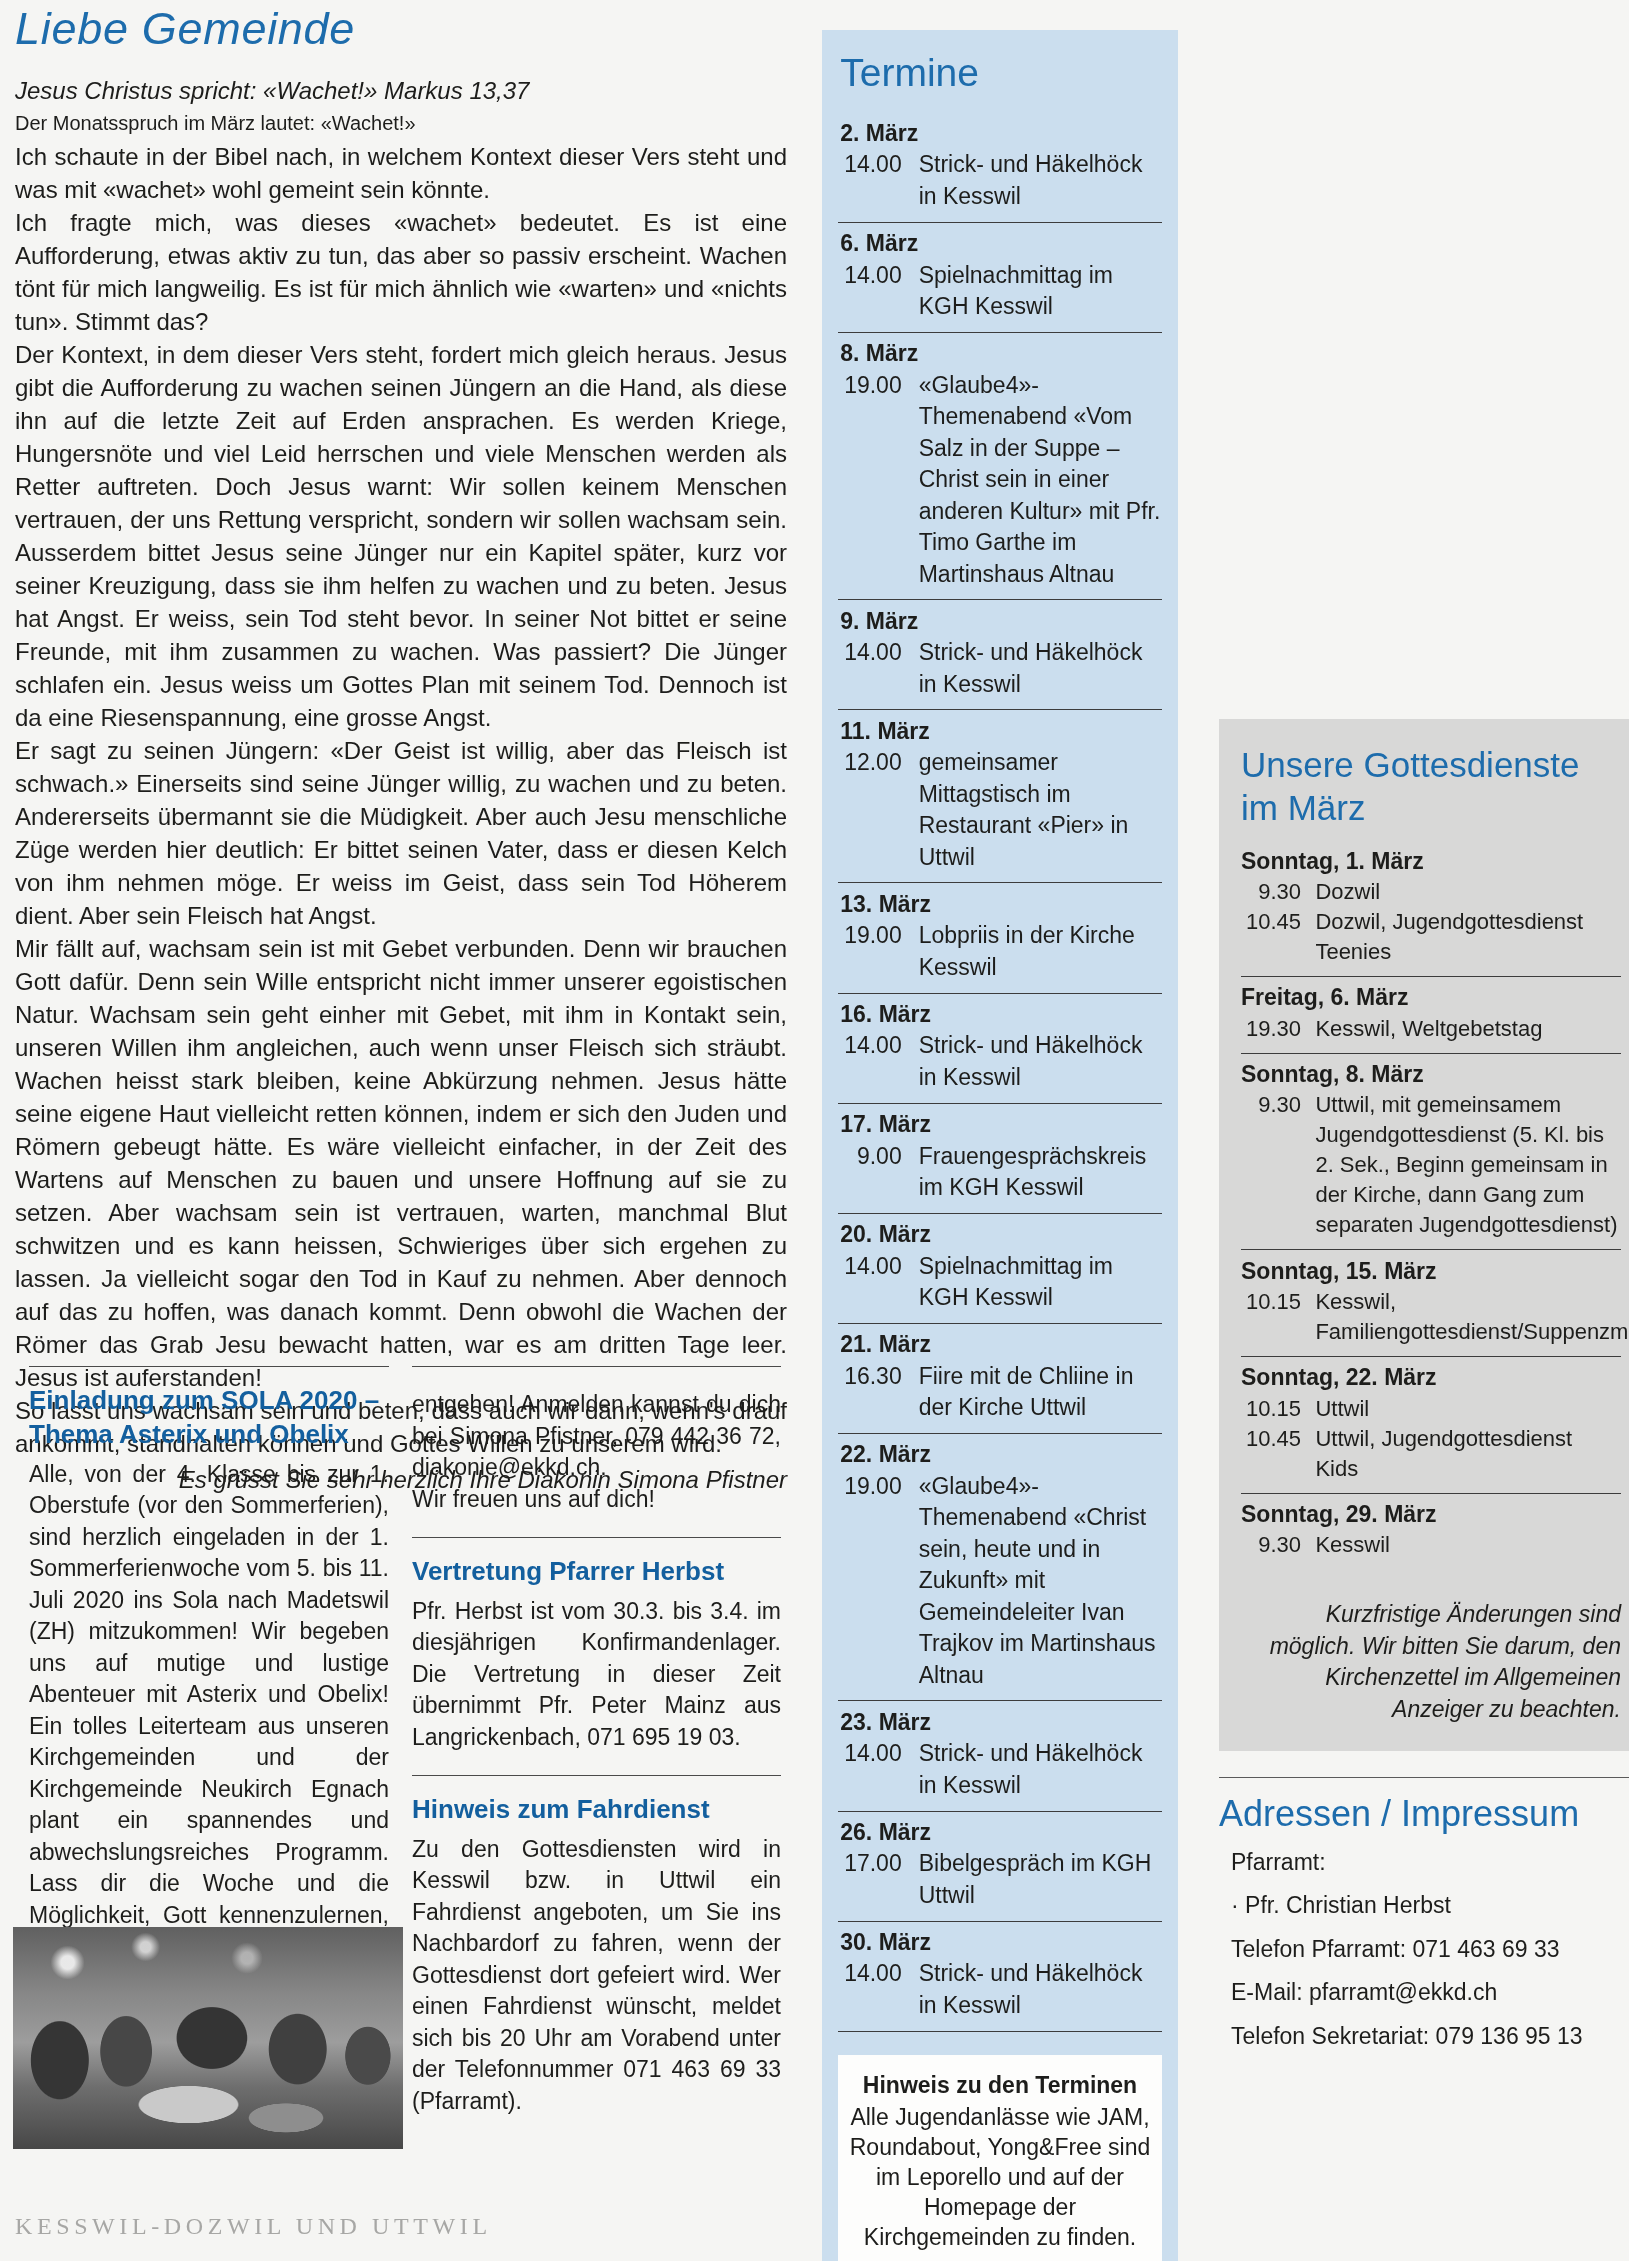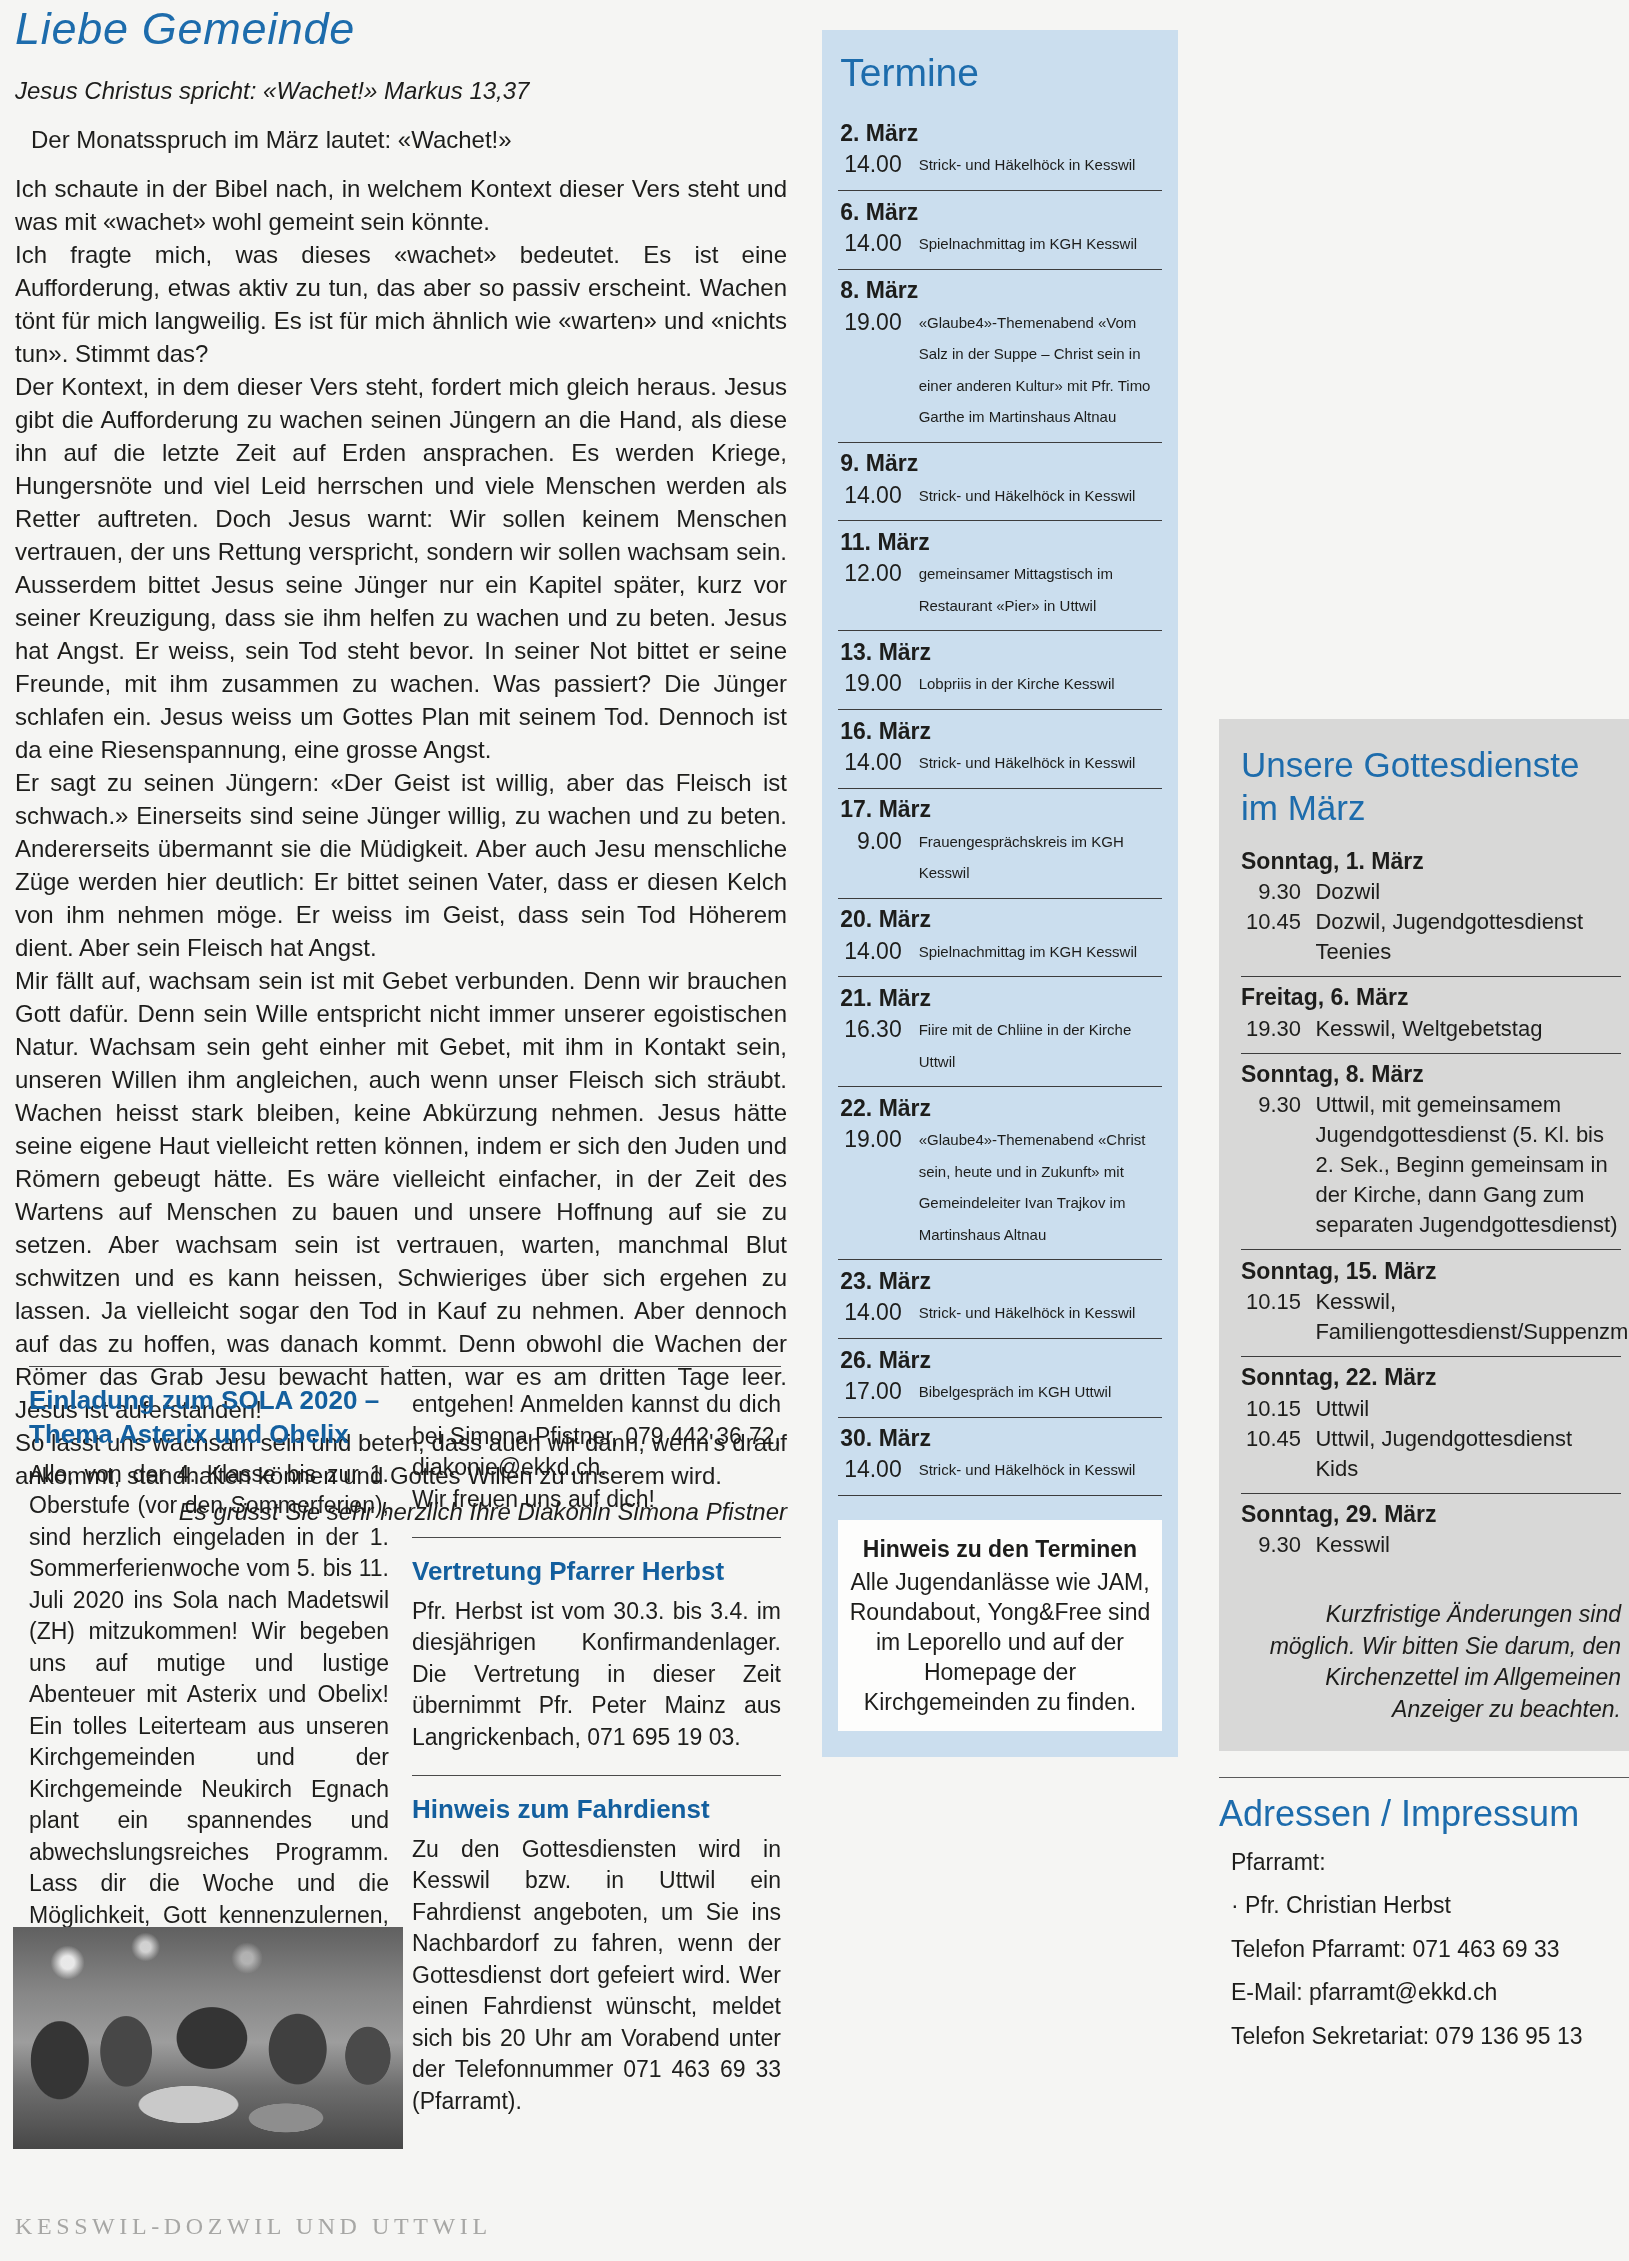--- a/index.html
+++ b/index.html
@@ -8,21 +8,21 @@
     background:#f5f5f3; overflow:hidden;
     font-family:"Liberation Sans", sans-serif; color:#1d1d1b;
   }
   
   .letter { position:absolute; left:15px; top:3.9px; width:772px; }
   .letter-title {
     font-size:45px; line-height:50px; font-style:italic; font-weight:400;
     color:#1d6cac; margin:0 0 19.7px 0; letter-spacing:0.7px;
   }
   .verse { font-style:italic; font-size:24px; line-height:33px; margin:0; }
-  .intro { font-size:24px; line-height:33px; margin:16px; }
+  .intro { font-size:20px; line-height:33px; margin:0; }
   .body-text { font-size:24px; line-height:33px; margin:0; text-align:justify; }
   .signature { font-style:italic; font-size:24px; line-height:33px; margin:3.9px 0 0 0; text-align:right; }
 
   
   .subcol-a { position:absolute; left:29px; top:1366px; width:360px; border-top:1.3px solid #4a4a4a; }
   .subcol-b { position:absolute; left:412px; top:1366px; width:369px; }
   .rule-top { border-top:1.3px solid #4a4a4a; }
   .sub-head {
     font-size:26px; line-height:34px; font-weight:bold; color:#135f9e;
     margin:15.7px 0 7.9px 0;
@@ -51,21 +51,21 @@
     position:absolute; left:822px; top:30px; width:356px;
     background:#cbdeee; padding:14.4px 15.7px 26px 15.7px; box-sizing:border-box;
   }
   .panel-title {
     font-size:39px; line-height:46px; font-weight:400; color:#1d6cac; margin:5.2px 0 17px 2.6px;
   }
   .t-entry { padding:6.6px 0 9.2px 0; border-bottom:1.3px solid #3c3c3c; }
   .t-date { font-size:23px; font-weight:bold; line-height:29px; margin:0 0 1.3px 2.6px; }
   .s-row { display:flex; }
   .s-time { flex:none; width:64px; text-align:right; font-size:23px; line-height:31.5px; }
-  .s-desc { flex:1; margin-left:17px; font-size:15px; line-height:31.5px; }
+  .s-desc { flex:1; margin-left:17px; font-size:23px; line-height:31.5px; }
   .hinweis-box {
     margin-top:23.6px; background:#fdfdfc; padding:14.4px 11.8px; text-align:center;
   }
   .hinweis-title { font-size:23px; font-weight:bold; line-height:31.5px; margin:0; }
   .hinweis-body { font-size:23px; line-height:30px; margin:1.3px 0 0 0; }
 
   
   .right-col { position:absolute; left:1219px; top:719px; width:424px; }
   .gbox { background:#d8d8d7; padding:18.4px 22px 26px 22px; box-sizing:border-box; }
   .g-title {

